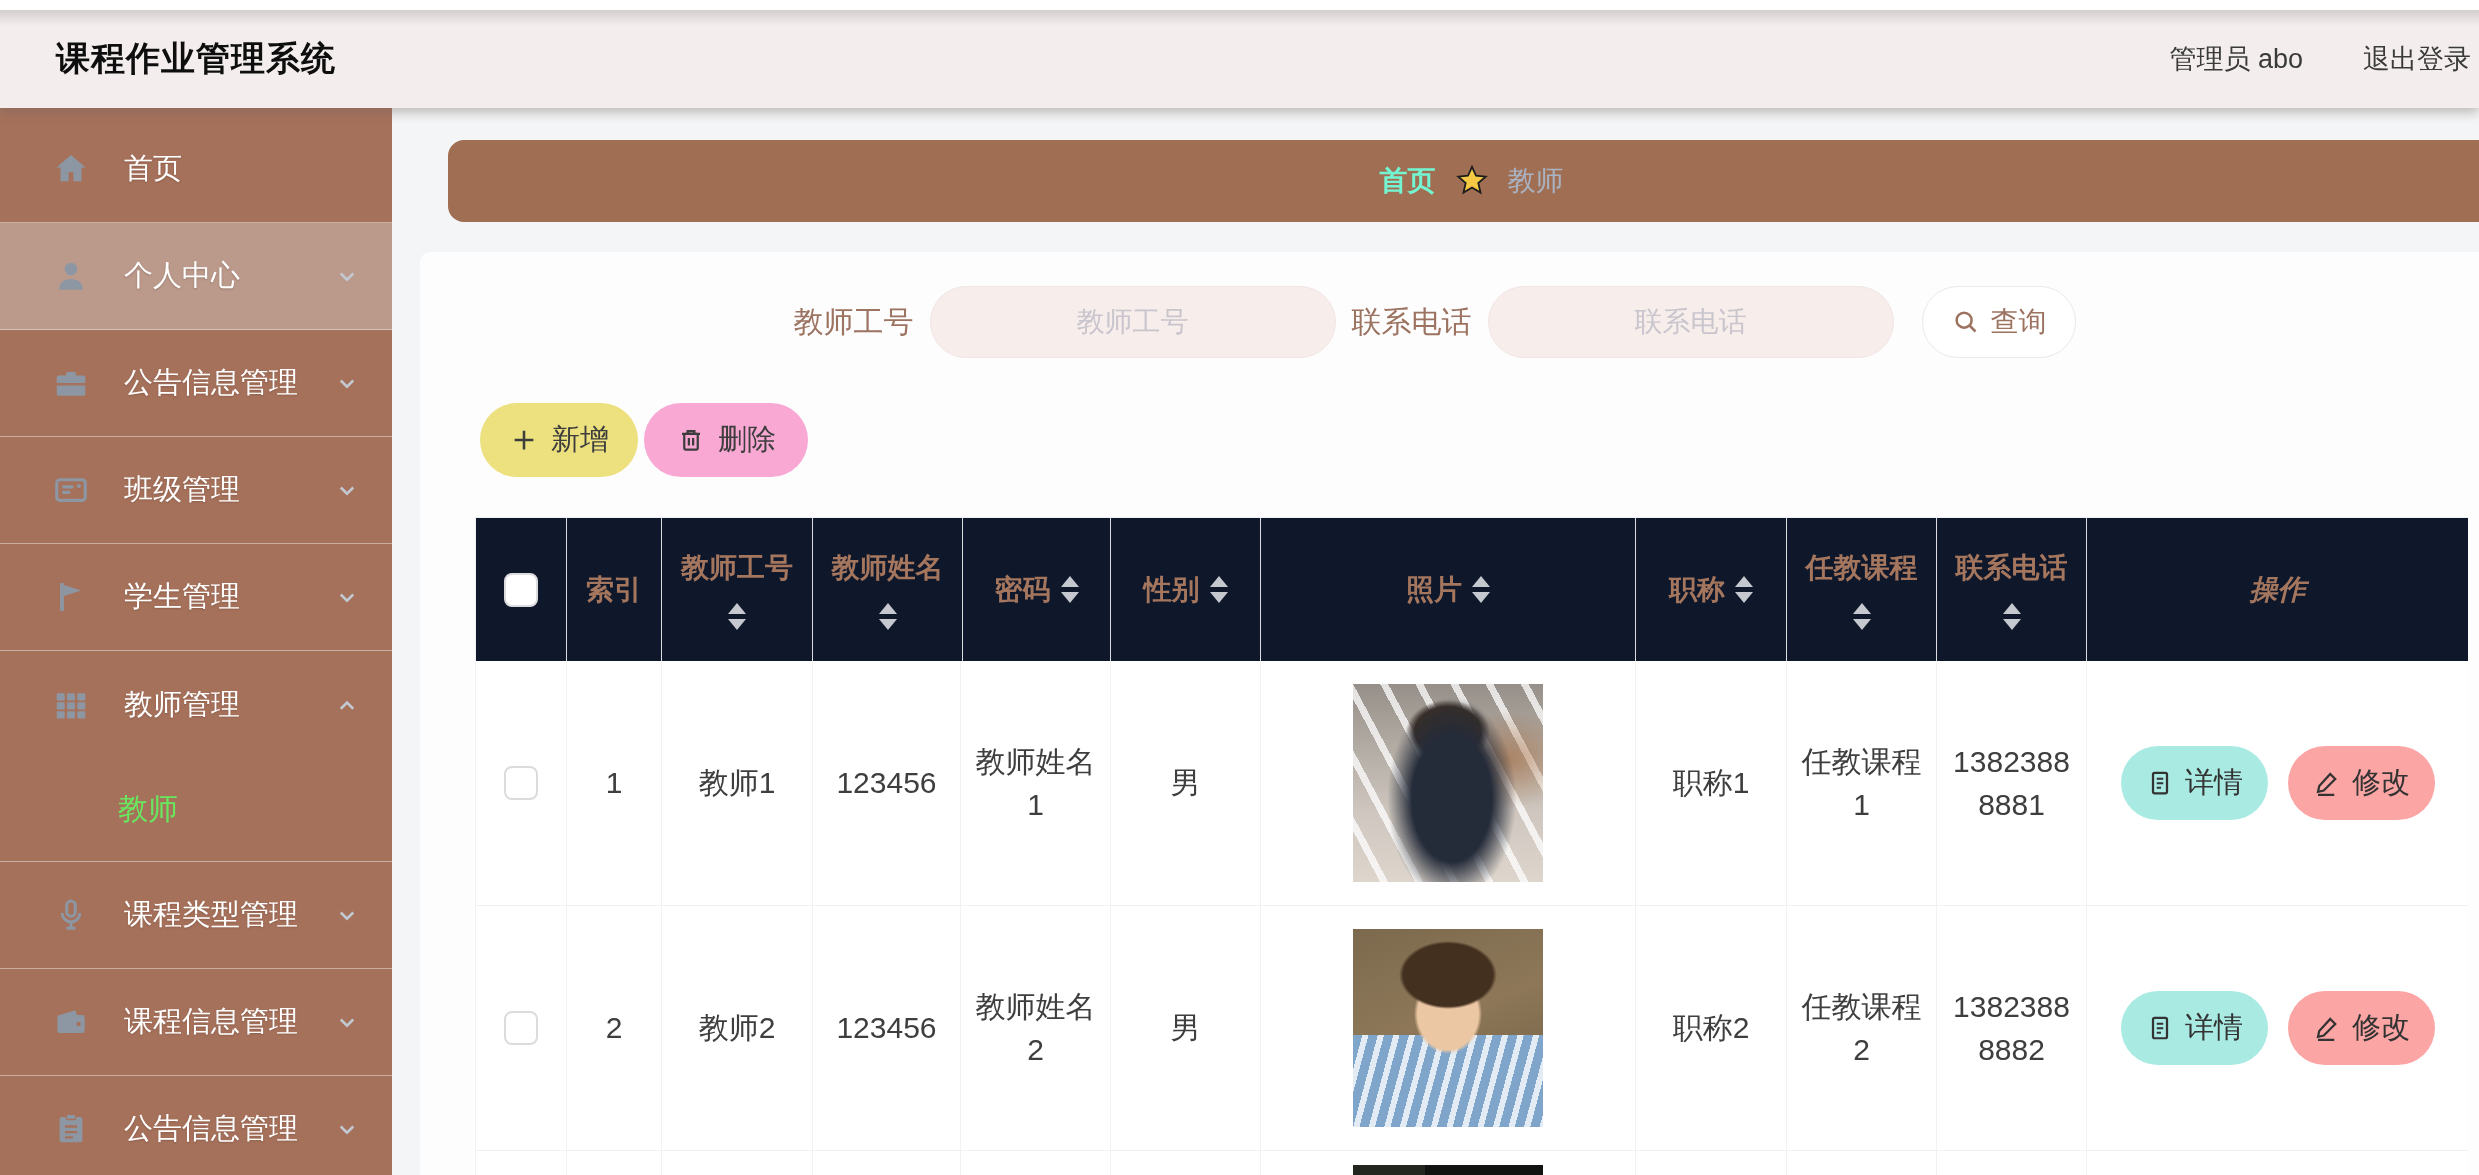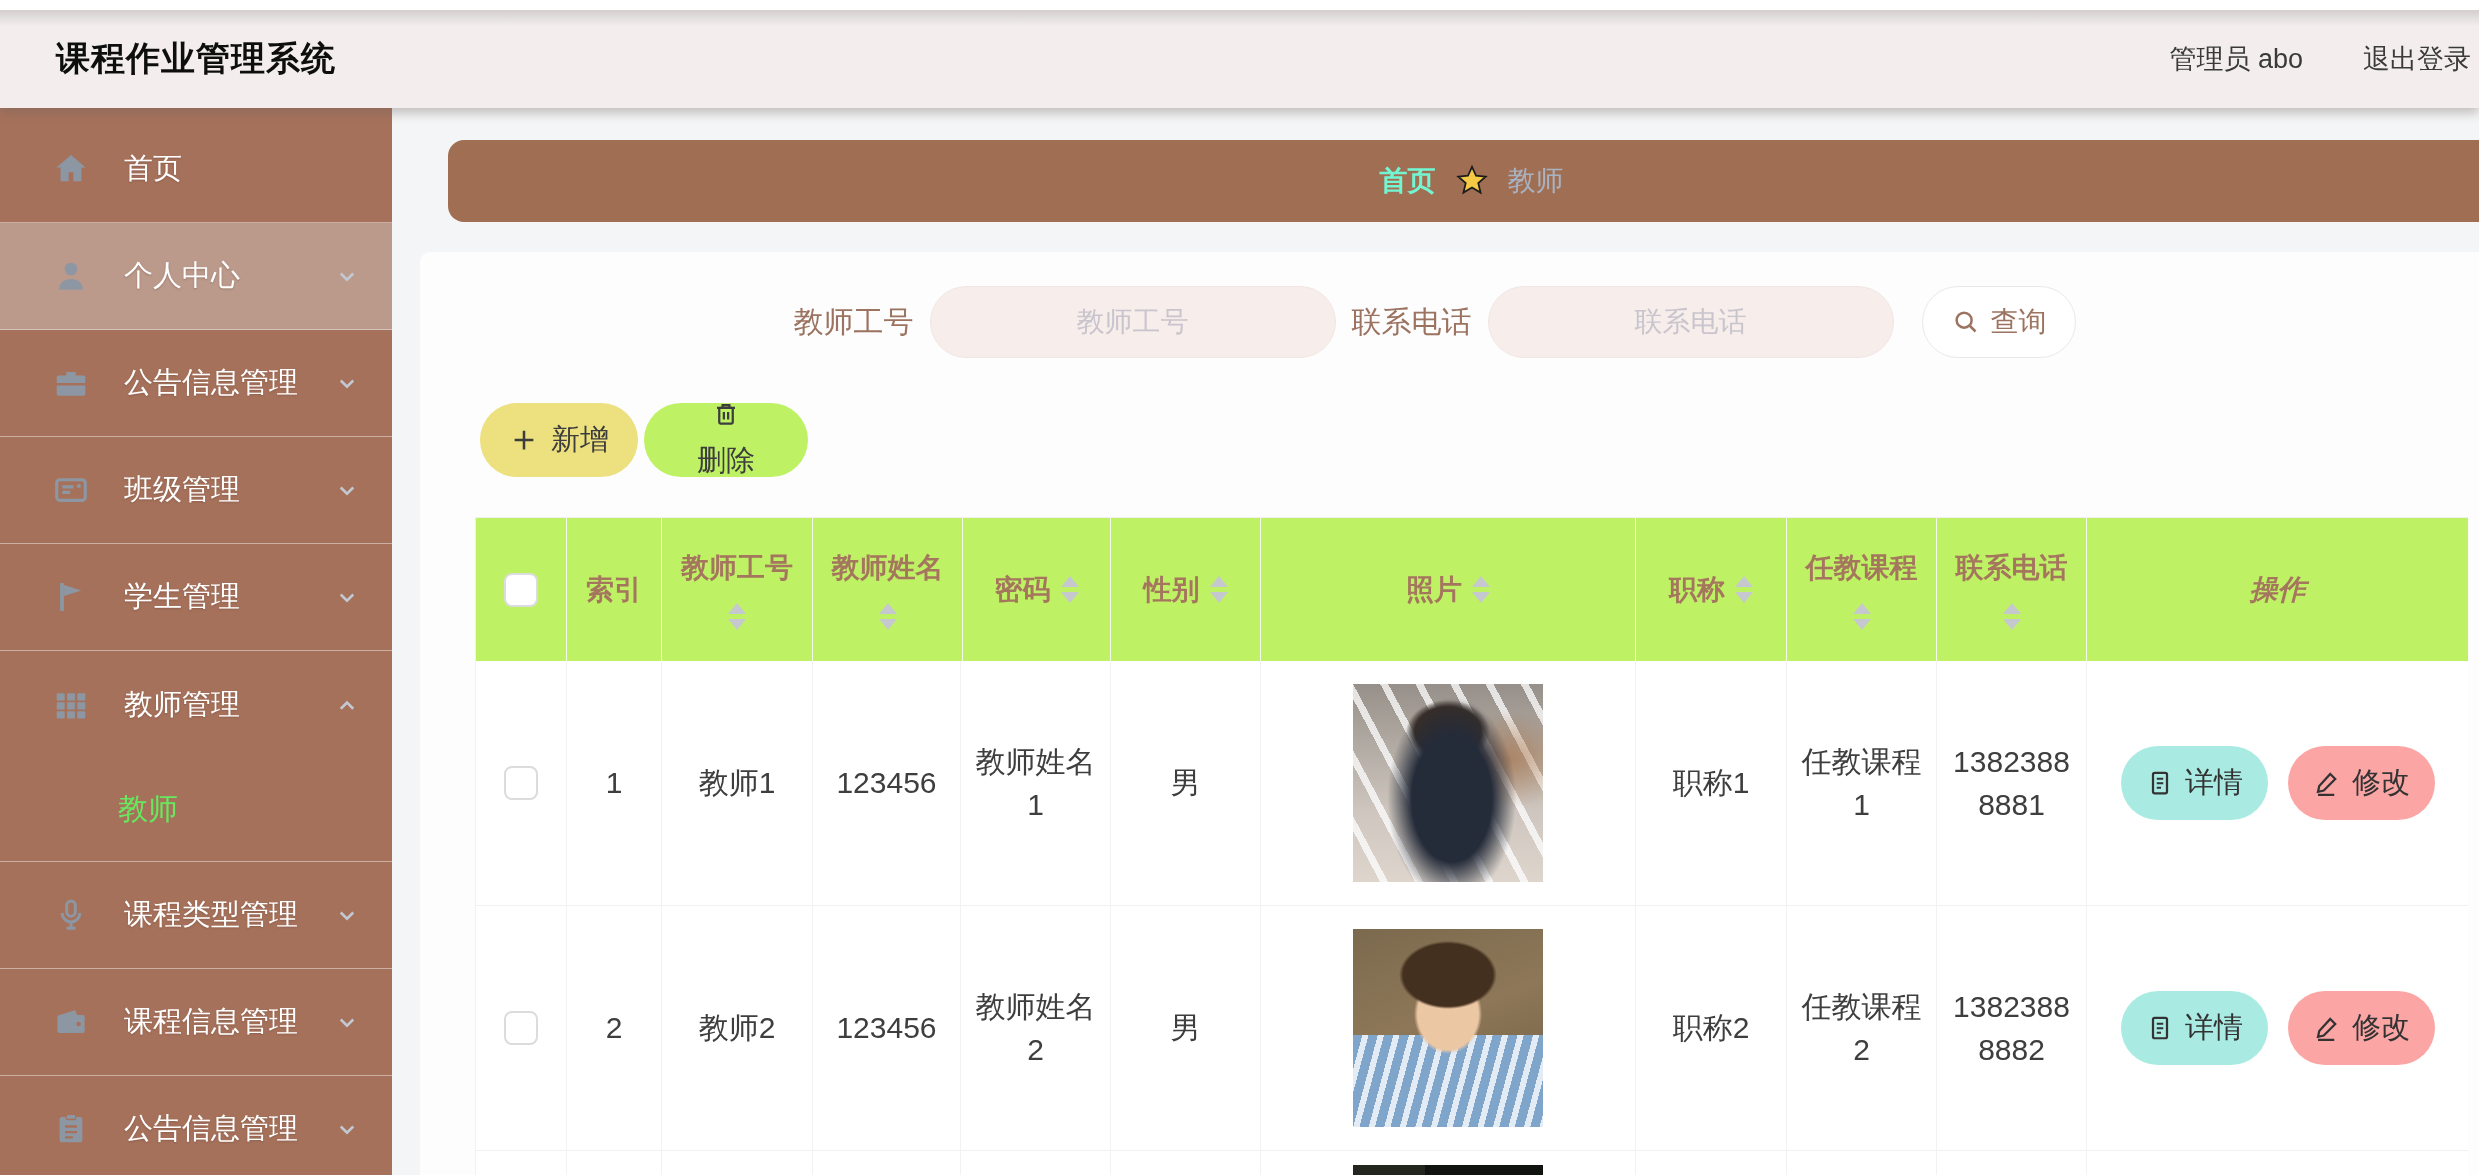--- a/index.html
+++ b/index.html
@@ -57,27 +57,27 @@
     border:1px solid #e9e9ec; border-radius:36px; display:flex; align-items:center;
     justify-content:center; gap:10px; font-size:28px; color:#9c7360; cursor:pointer; }
 
   
   .toolbar { position:absolute; top:151px; left:60px; display:flex; gap:6px; }
   .pill-btn { height:74px; border-radius:37px; border:none; display:flex;
     align-items:center; justify-content:center; gap:12px; font-size:29px;
     color:#3d3d3d; cursor:pointer;
     font-family:"Liberation Sans","DejaVu Sans",sans-serif; }
   .btn-add { width:158px; background:#ece07f; }
-  .btn-del { width:164px; background:#bef264;flex-direction:column; }
+  .btn-del { width:164px; background:#f9a8d4; }
   .bicon { width:30px; height:30px; display:flex; }
 
   
   .ttable { position:absolute; left:55px; top:265px; width:1993px;
     border-top:1px solid #f0f0f2; }
-  .thead { display:flex; height:143px; background:#bef264; }
+  .thead { display:flex; height:143px; background:#0f172a; }
   .th { display:flex; align-items:center; justify-content:center;
     font-size:28px; font-weight:bold; color:#a5765e;
     border-right:1px solid rgba(255,255,255,.85); }
   .th:first-child { border-left:1px solid #f0f0f2; }
   .th:last-child { border-right:none;font-style:italic; }
   .trow { display:flex; height:245px; background:#ffffff; border-bottom:1px solid #f1f1f3; }
   .trow:first-of-type { border-top:1px solid #f1f1f3; }
   .td { display:flex; align-items:center; justify-content:center; text-align:center;
     font-size:30px; color:#3e3e3e; border-right:1px solid #f2f2f4;
     padding:8px; line-height:1.45; }

